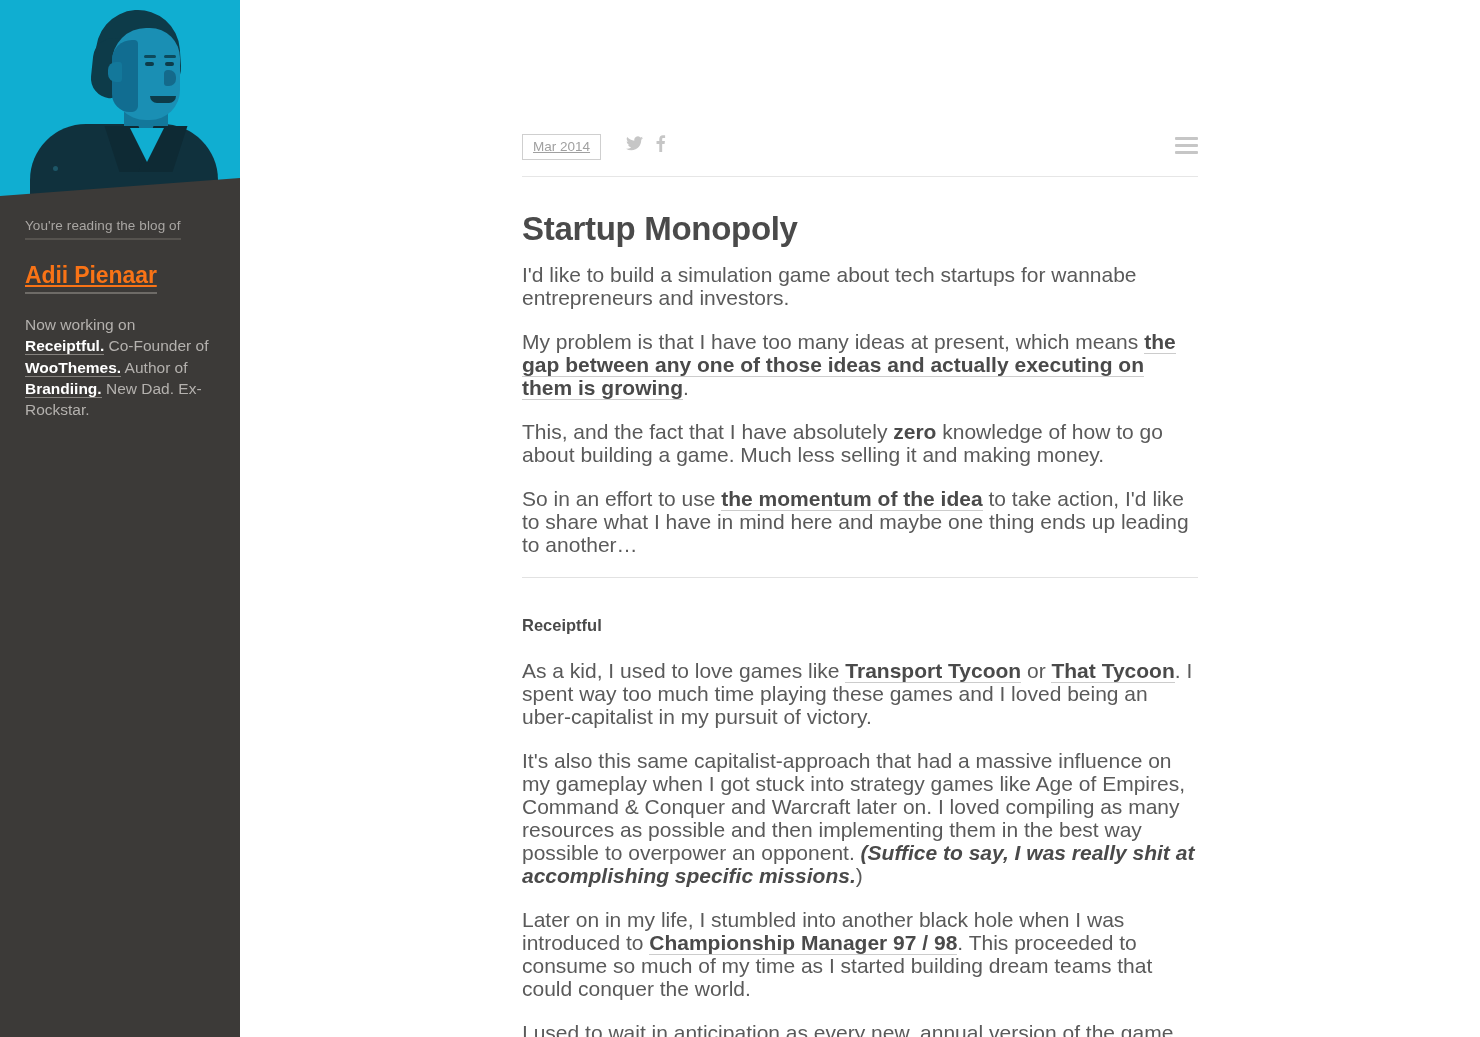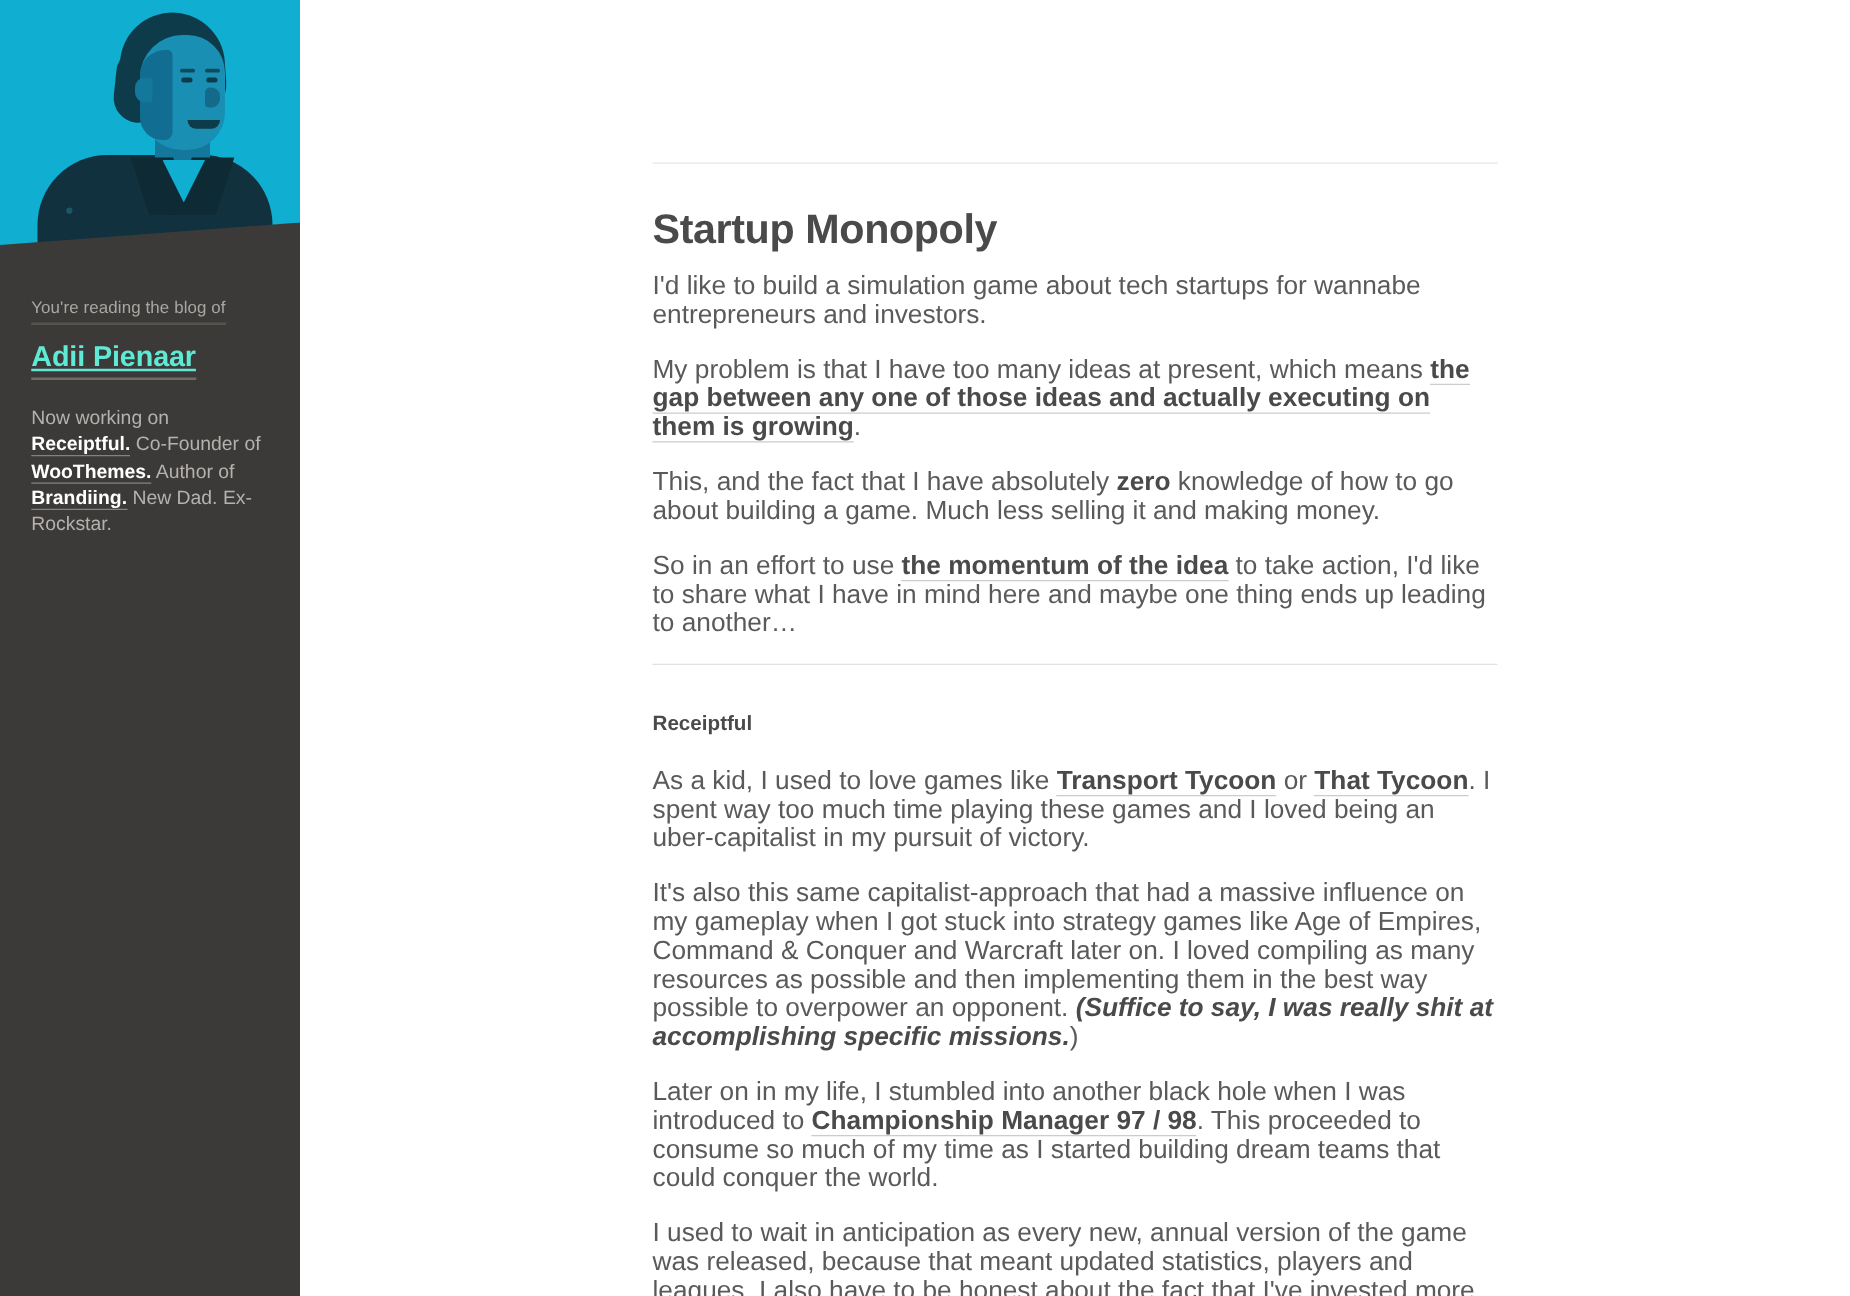--- a/index.html
+++ b/index.html
@@ -174,30 +174,29 @@
   }
 
   .kicker {
     display: inline-block;
     font-size: 13.5px;
     line-height: 18px;
     color: #a9a6a3;
     letter-spacing: 0.1px;
     border-bottom: 2px solid #56534f;
     padding-bottom: 3px;
-    margin-top: 21px;
   }
 
   .author-name {
     display: inline-block;
-    margin-top: 11px;
+    margin-top: 21px;
     font-size: 23px;
     line-height: 29px;
     font-weight: bold;
-    color: #5eead4;
+    color: #f97316;
     letter-spacing: -0.1px;
     border-bottom: 2px solid #6e6b67;
     padding-bottom: 2px;
   }
 
   .bio {
     margin-top: 20px;
     font-size: 15.5px;
     line-height: 21.3px;
     color: #b4b1ae;
@@ -352,20 +351,42 @@
     <div class="sidebar-body">
       <div class="kicker">You're reading the blog of</div>
       <div><a class="author-name" href="#">Adii Pienaar</a></div>
       <p class="bio"><span>Now working on </span><a href="#">Receiptful.</a><span> Co-Founder of </span><a href="#">WooThemes.</a><span> Author of </span><a href="#">Brandiing.</a><span> New Dad. Ex-Rockstar.</span></p>
     </div>
   </aside>
 
   <main class="main">
     <div class="content">
 
+      <div class="meta-bar">
+        <a href="#" class="date-badge">Mar 2014</a>
+
+        <div class="social">
+          <a href="#" title="Twitter">
+            <svg width="17" height="15" viewBox="0 0 24 20" aria-hidden="true">
+              <path d="M24 2.4a9.6 9.6 0 0 1-2.8.8A4.9 4.9 0 0 0 23.3.4a9.7 9.7 0 0 1-3.1 1.2A4.9 4.9 0 0 0 11.8 6a13.9 13.9 0 0 1-10-5.1A4.9 4.9 0 0 0 3.3 7.4 4.8 4.8 0 0 1 1 6.8v.1a4.9 4.9 0 0 0 3.9 4.8 5 5 0 0 1-2.2.1 4.9 4.9 0 0 0 4.6 3.4A9.9 9.9 0 0 1 0 17.3a13.9 13.9 0 0 0 7.5 2.2c9.1 0 14-7.5 14-14v-.7A10 10 0 0 0 24 2.4z"></path>
+            </svg>
+          </a>
+          <a href="#" title="Facebook">
+            <svg width="10" height="17" viewBox="0 0 10 19" aria-hidden="true">
+              <path d="M6.3 19V10h2.7l.4-3.2H6.3V4.8c0-.9.3-1.5 1.6-1.5h1.7V.4A23 23 0 0 0 7.1.3C4.7.3 3.1 1.8 3.1 4.5v2.3H0V10h3.1v9h3.2z"></path>
+            </svg>
+          </a>
+        </div>
+
+        <div class="hamburger" title="Menu">
+          <span></span>
+          <span></span>
+          <span></span>
+        </div>
+      </div>
 
       <div class="rule"></div>
 
       <h1 class="post-title">Startup Monopoly</h1>
 
       <div class="post-body">
 
         <p><span>I'd like to build a simulation game about tech startups for wannabe entrepreneurs and investors.</span></p>
 
         <p><span>My problem is that I have too many ideas at present, which means </span><a href="#">the gap between any one of those ideas and actually executing on them is growing</a><span>.</span></p>

